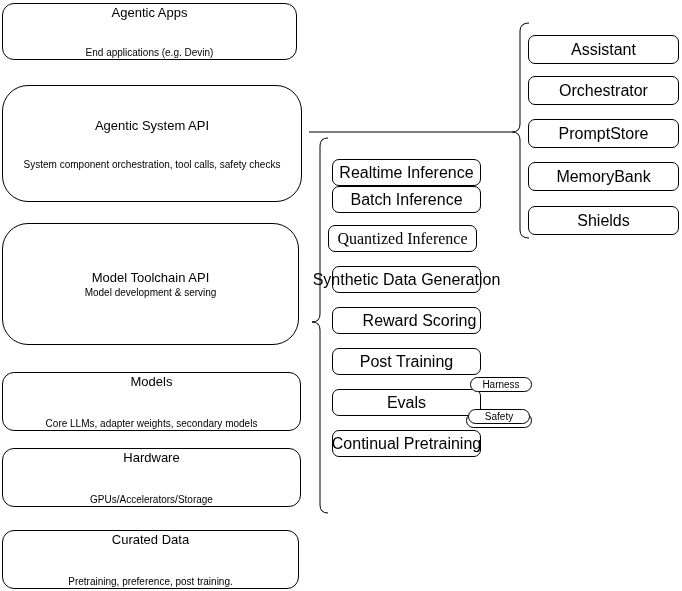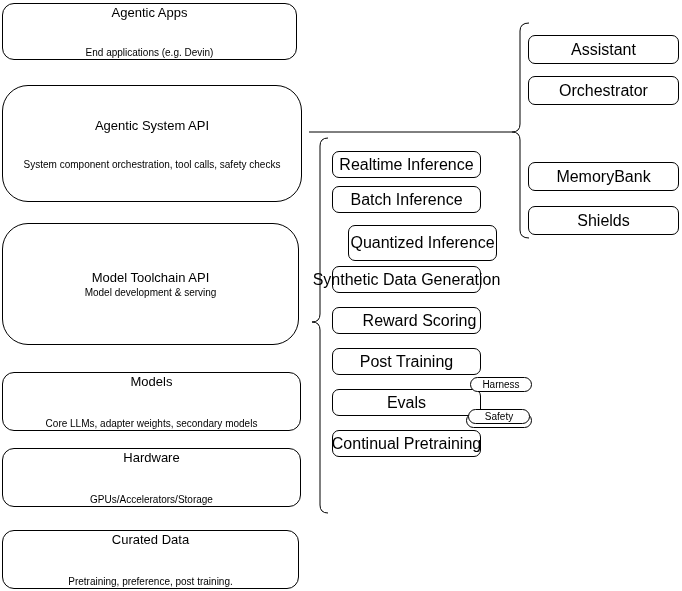--- a/index.html
+++ b/index.html
@@ -106,27 +106,27 @@
   <div class="box r12" style="left:2px; top:372px; width:299px; height:59px;">
     <div class="title">Models</div>
     <div class="subtitle">Core LLMs, adapter weights, secondary models</div>
   </div>
 
   <div class="box r12" style="left:2px; top:530px; width:297px; height:59px;">
     <div class="title">Curated Data</div>
     <div class="subtitle">Pretraining, preference, post training.</div>
   </div>
 
-  <div class="box small" style="left:332px; top:151px; width:149px; height:27px;">
+  <div class="box small" style="left:332px; top:159px; width:149px; height:27px;">
     <span>Realtime Inference</span>
   </div>
   <div class="box small" style="left:332px; top:186px; width:149px; height:27px;">
     <span>Batch Inference</span>
   </div>
-  <div class="box small" style="left:348px; top:225px; width:149px; height:36px;">
+  <div class="box small" style="left:328px; top:225px; width:149px; height:27px;font-family:Liberation Serif, serif;">
     <span>Quantized Inference</span>
   </div>
   <div class="box small" style="left:332px; top:266px; width:149px; height:27px;">
     <span>Synthetic Data Generation</span>
   </div>
   <div class="box small" style="left:332px; top:307px; width:149px; height:27px;padding-left:26px;">
     <span>Reward Scoring</span>
   </div>
   <div class="box small" style="left:332px; top:348px; width:149px; height:27px;">
     <span>Post Training</span>
@@ -147,20 +147,23 @@
   <div class="pill" style="left:468px; top:409px; width:62px; height:15px;">
     <span>Safety</span>
   </div>
 
   <div class="box small" style="left:528px; top:35px; width:151px; height:29px;">
     <span>Assistant</span>
   </div>
   <div class="box small" style="left:528px; top:76px; width:151px; height:29px;">
     <span>Orchestrator</span>
   </div>
+  <div class="box small" style="left:528px; top:119px; width:151px; height:29px;">
+    <span>PromptStore</span>
+  </div>
   <div class="box small" style="left:528px; top:162px; width:151px; height:29px;">
     <span>MemoryBank</span>
   </div>
   <div class="box small" style="left:528px; top:206px; width:151px; height:29px;">
     <span>Shields</span>
   </div>
 
 </div>
 
 </body></html>

